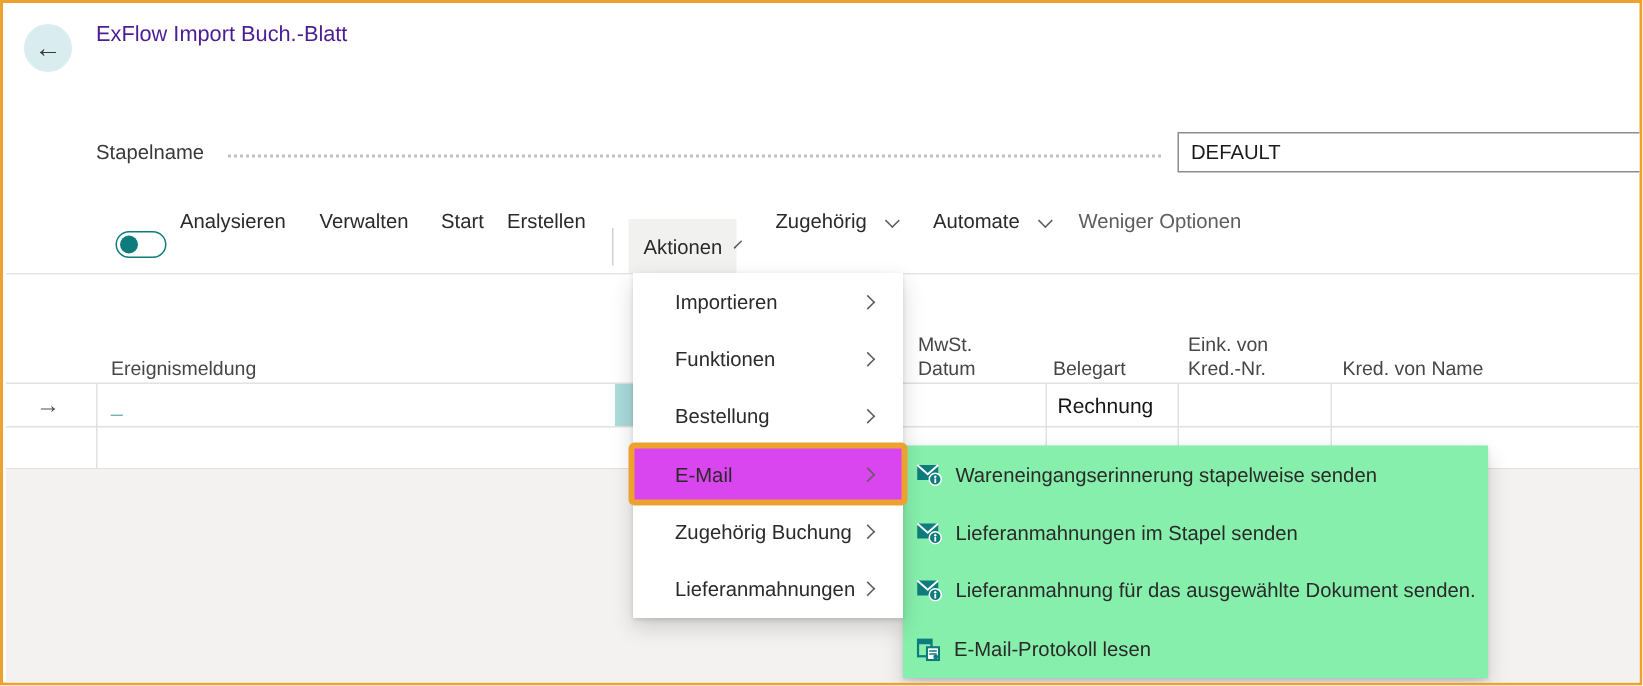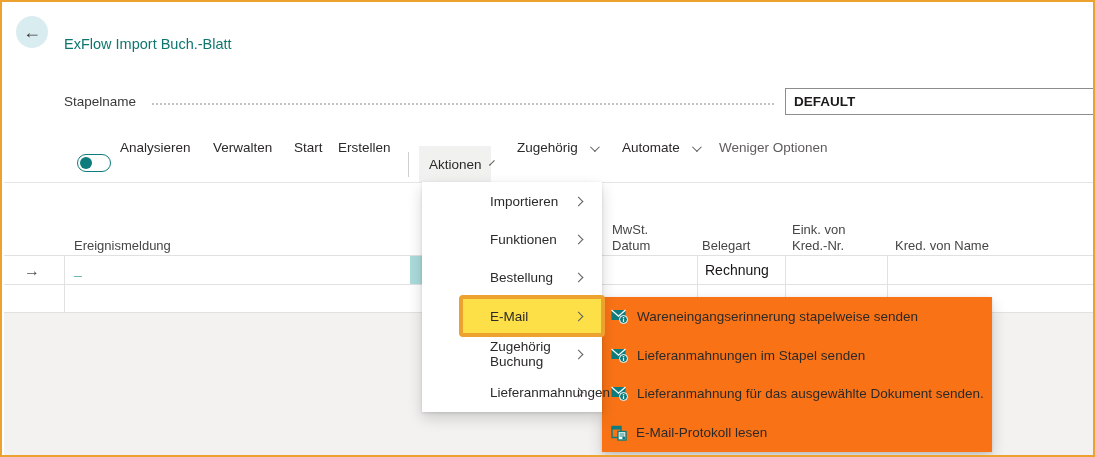--- a/index.html
+++ b/index.html
@@ -5,29 +5,29 @@
   * { margin:0; padding:0; box-sizing:border-box; }
   body { font-family:"Liberation Sans", sans-serif; background:#fff; }
   .frame { position:relative; width:1095px; height:457px; border:2px solid #EDA12F;
            background:#fff; overflow:hidden; }
 
   
   .back-btn { position:absolute; left:14px; top:14px; width:32px; height:32px;
               border-radius:50%; background:#D9EDF0; display:flex; align-items:center;
               justify-content:center; cursor:pointer; }
   .back-btn span { font-size:18px; color:#3B3A39; line-height:1; }
-  .page-title { position:absolute; left:62px; top:34px; font-size:14.5px; color:#0f766e;text-align:center; }
+  .page-title { position:absolute; left:62px; top:13px; font-size:14.5px; color:#4c1d95;text-align:center; }
 
   
   .field-label { position:absolute; left:62px; top:92px; font-size:13.5px; color:#3A3938; }
   .dotted-leader { position:absolute; left:150px; top:95px; width:622px; height:8px;
                    border-bottom:2px dotted #C4C2C0; }
   .field-input { position:absolute; left:783px; top:86px; width:310px; height:27px;
                  border:1px solid #8F8D8B; font-family:"Liberation Sans",sans-serif;
-                 font-size:13.5px; color:#1B1A19; padding:0 8px; outline:none;font-weight:bold; }
+                 font-size:13.5px; color:#1B1A19; padding:0 8px; outline:none; }
 
   
   .toolbar-label { position:absolute; top:138px; font-size:13.5px; color:#2B2A29;
                    cursor:pointer; white-space:nowrap; }
   .toggle { position:absolute; left:75px; top:152px; width:34px; height:18px;
             border:1px solid #0E7C7C; border-radius:10px; background:#fff; cursor:pointer; }
   .toggle .knob { position:absolute; left:2px; top:2px; width:12px; height:12px;
                   border-radius:50%; background:#0E7C7C; }
   .tb-divider { position:absolute; left:406px; top:150px; width:1px; height:25px; background:#D2D0CE; }
   .aktionen-btn { position:absolute; left:417px; top:144px; width:72px; height:36px;
@@ -51,29 +51,29 @@
   .cursor-dash { color:#0E7C7C; font-weight:bold; }
   .sel-strip { position:absolute; left:408px; top:254px; width:15px; height:28px; background:#ABDBDB; }
   .gray-area { position:absolute; left:2px; top:311px; width:1091px; height:144px; background:#F3F2F1; }
 
   
   .menu-panel { position:absolute; left:420px; top:180px; width:180px; height:230px;
                 background:#fff; z-index:10;
                 box-shadow:0 6px 14px rgba(0,0,0,.16), 0 1px 3px rgba(0,0,0,.12); }
   .menu-item { position:relative; height:38.33px; display:flex; align-items:center;
                padding-left:28px; padding-right:18px; font-size:13.5px; color:#2B2A29;
-               cursor:pointer;margin-left:40px; }
+               cursor:pointer; }
   .menu-item .chev-r { position:absolute; right:20px; }
-  .menu-item.highlighted { background:#fde047; }
+  .menu-item.highlighted { background:#d946ef; }
   .hl-border { position:absolute; left:-3px; right:-3px; top:-2px; bottom:-2px;
                border:4px solid #EDA12F; border-radius:4px; pointer-events:none; }
 
   
   .submenu-panel { position:absolute; left:600px; top:295px; width:390px; height:155px;
-                   background:#f97316; z-index:9;
+                   background:#86efac; z-index:9;
                    box-shadow:0 6px 14px rgba(0,0,0,.16), 0 1px 3px rgba(0,0,0,.12);text-align:center; }
   .submenu-item { height:38.75px; display:flex; align-items:center; gap:9px;
                   padding-left:9px; padding-right:8px; font-size:13.5px; color:#2B2A29;
                   cursor:pointer; white-space:nowrap; }
   .submenu-item svg { flex:0 0 auto; }
 </style>
 </head>
 <body>
 
 <div class="frame">

